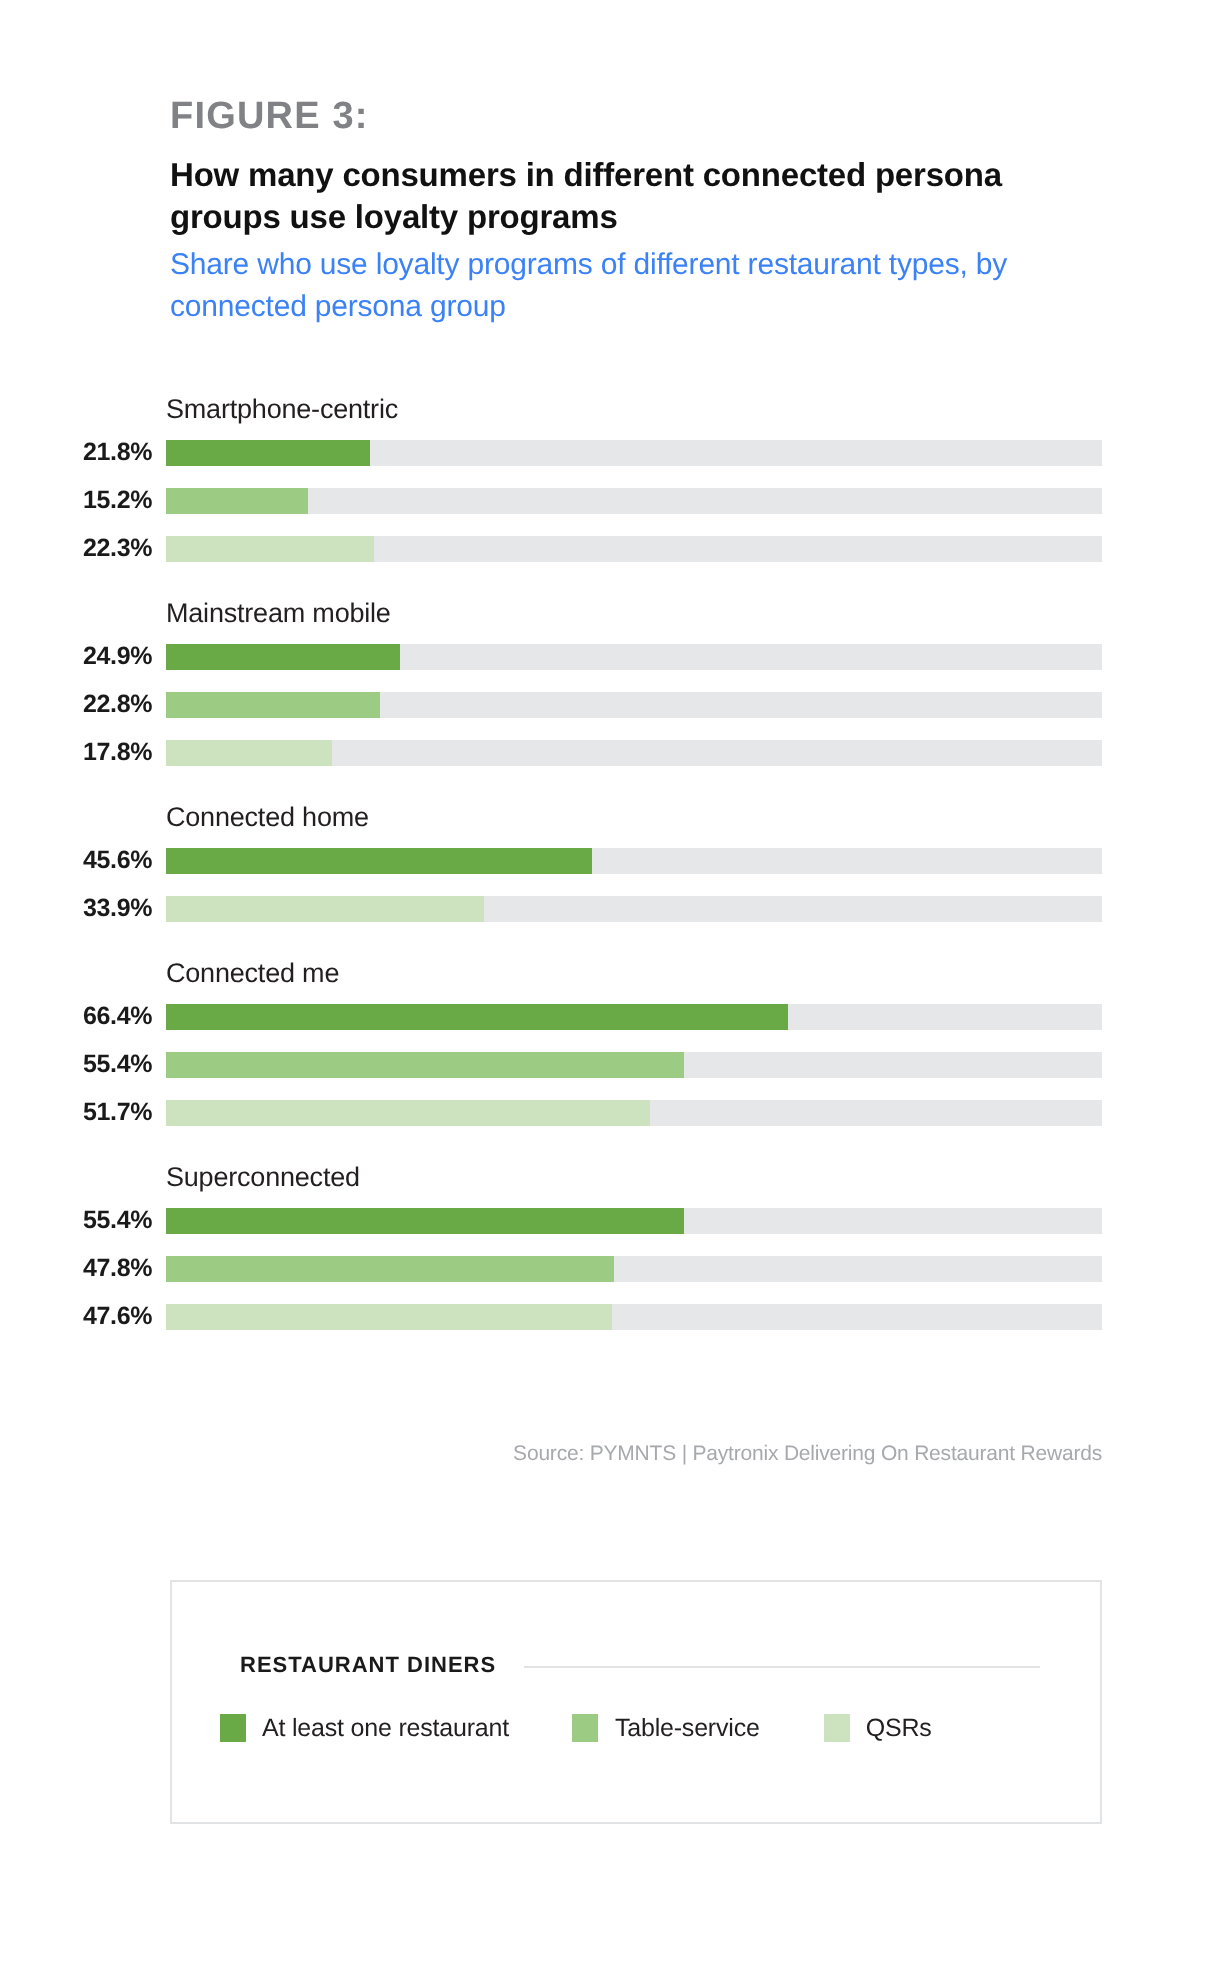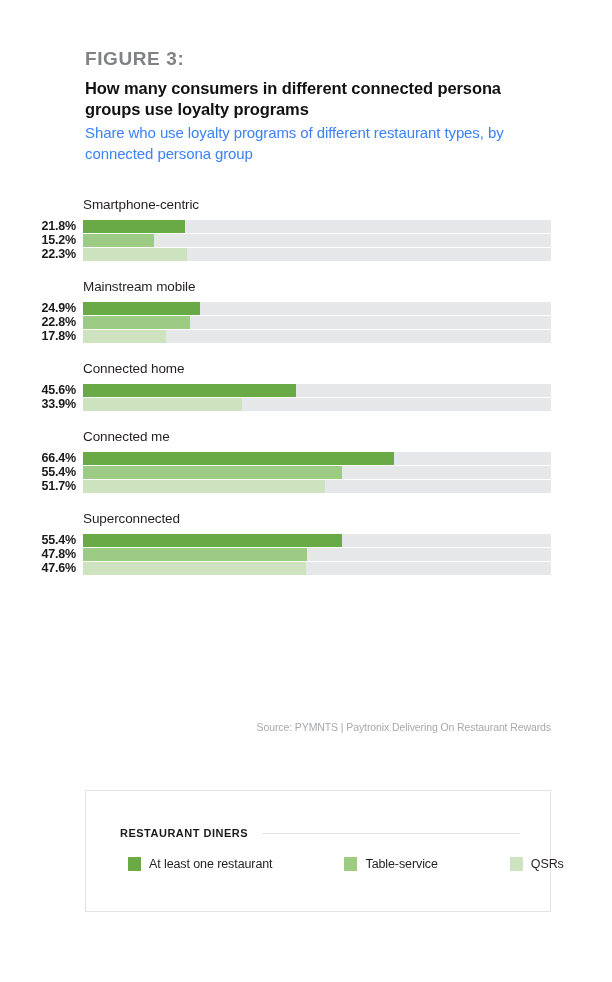--- a/index.html
+++ b/index.html
@@ -72,21 +72,21 @@
     left: 83px;
     font-size: 13.5px;
     color: #231f20;
     line-height: 18px;
     margin-bottom: 6px;
     letter-spacing: -0.1px;
   }
   .row {
     position: relative;
     height: 13px;
-    margin-bottom: 1px;
+    margin-bottom: 11px;
   }
   .row:last-child { margin-bottom: 0; }
   .row-value {
     position: absolute;
     left: 0;
     top: -1px;
     width: 76px;
     text-align: right;
     font-size: 12.5px;
     font-weight: bold;
@@ -152,25 +152,24 @@
     white-space: nowrap;
   }
   .legend-rule {
     flex: 1;
     height: 1px;
     background: #e2e3e4;
     margin-left: 14px;
   }
   .legend-items {
     position: absolute;
-    left: 42px;
+    left: 24px;
     top: 66px;
     display: flex;
     align-items: flex-start;
-    gap: 40px;
   }
   .legend-item {
     display: flex;
     align-items: center;
     margin-right: 32px;
   }
   .legend-item:last-child { margin-right: 0; }
   .swatch {
     width: 13px;
     height: 14px;

